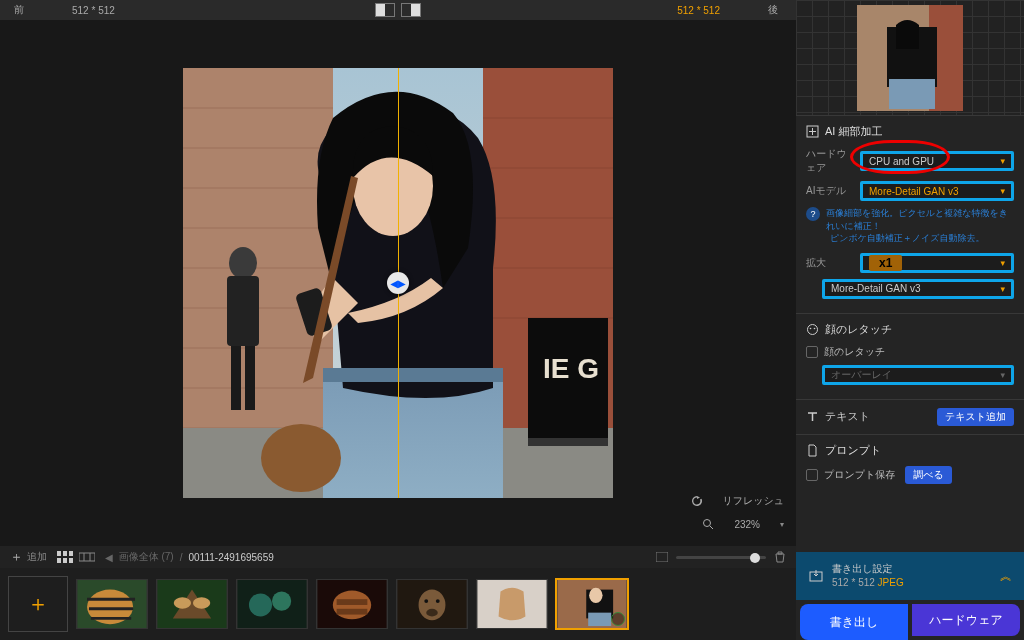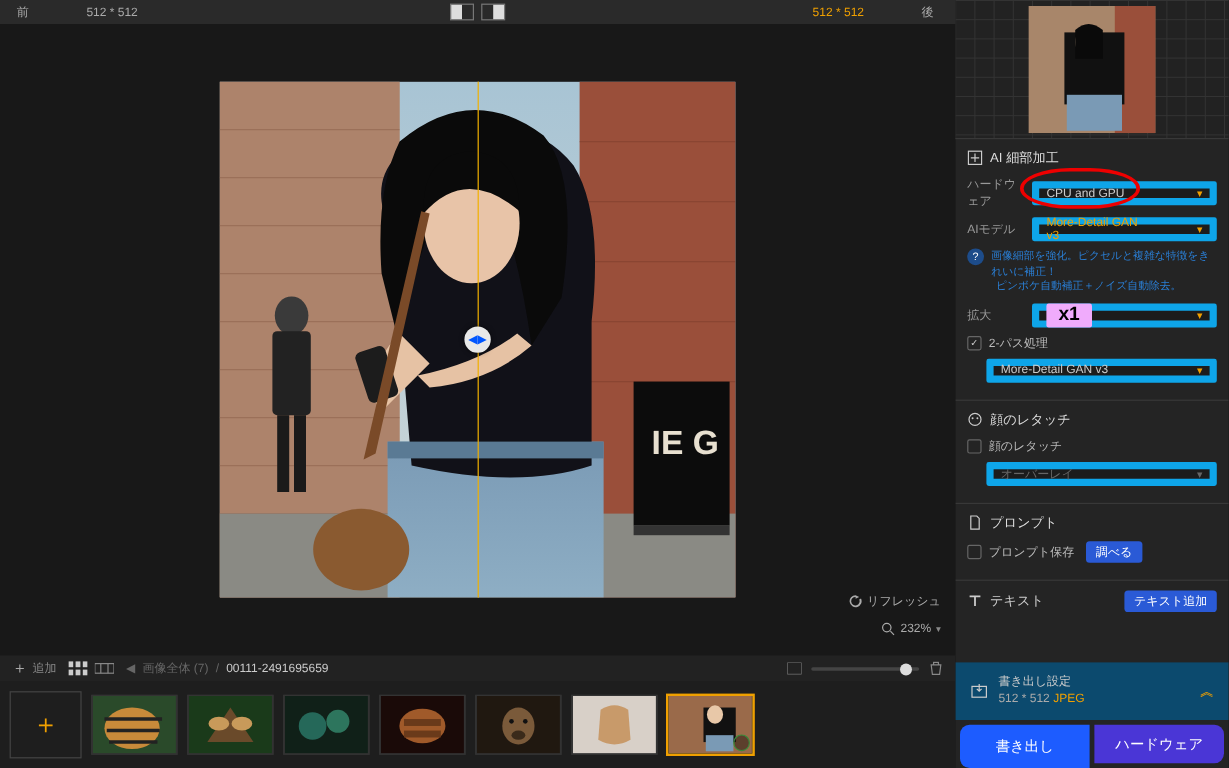--- a/index.html
+++ b/index.html
@@ -19,21 +19,21 @@
 .topbar .dim-right { position:absolute; right:76px; color:#f0a000; }
 .topbar .label-after { position:absolute; right:18px; color:#aaa; }
 
 .viewport { flex:1; position:relative; display:flex; align-items:center; justify-content:center; background:#181818; }
 .preview { position:relative; width:430px; height:430px; }
 .preview-img { width:100%; height:100%; display:block; }
 .split-line { position:absolute; top:0; bottom:0; left:50%; width:1px; background:#f0b000; }
 .split-handle { position:absolute; top:50%; left:50%; transform:translate(-50%,-50%); width:22px; height:22px; border-radius:50%; background:#e8e8e8; display:flex; align-items:center; justify-content:center; box-shadow:0 0 4px rgba(0,0,0,.6); font-size:10px; color:#0056ff; }
 
 .viewport-controls { position:absolute; right:12px; bottom:10px; display:flex; flex-direction:column; gap:4px; align-items:flex-end; font-size:10px; color:#aaa; }
-.viewport-controls .row { display:flex; align-items:center; gap:4px; }
+.viewport-controls .row { display:flex; align-items:center; gap:20px; }
 
 
 .filmbar { height:22px; background:#222; display:flex; align-items:center; padding:0 10px; gap:10px; font-size:10px; color:#888; }
 .filmbar .btn-add { display:flex; align-items:center; gap:4px; }
 .filmbar .mode-icons { display:flex; gap:6px; }
 .filmbar .mode-icons svg { width:16px; height:12px; }
 .filmbar .nav { display:flex; align-items:center; gap:6px; color:#666; }
 .filmbar .spacer { flex:1; }
 .filmbar .zoom { display:flex; align-items:center; gap:8px; }
 .filmbar .slider-track { width:90px; height:3px; background:#444; position:relative; border-radius:2px; }
@@ -47,25 +47,25 @@
 
 
 .side { width:228px; background:#242424; display:flex; flex-direction:column; font-size:11px; overflow:hidden; }
 .side-preview { height:115px; background-image:linear-gradient(#333 1px,transparent 1px),linear-gradient(90deg,#333 1px,transparent 1px); background-size:16px 16px; background-color:#222; display:flex; align-items:center; justify-content:center; }
 .side-preview .mini { width:106px; height:106px; }
 
 .panel { padding:8px 10px; border-top:1px solid #383838; }
 .panel-title { display:flex; align-items:center; gap:6px; color:#ddd; font-size:11px; margin-bottom:8px; }
 .row { display:flex; align-items:center; gap:6px; margin-bottom:6px; }
 .label { width:48px; color:#999; font-size:10px; }
-.select { flex:1; height:20px; background:#1c1c1c; border:6px solid #0ea5e9; border-radius:2px; display:flex; align-items:center; justify-content:space-between; padding:0 6px; font-size:10px; color:#ccc; position:relative;gap:40px; }
+.select { flex:1; height:20px; background:#1c1c1c; border:3px solid #0ea5e9; border-radius:2px; display:flex; align-items:center; justify-content:space-between; padding:0 6px; font-size:10px; color:#ccc; position:relative;gap:40px; }
 .select.yellow { color:#f0a000; }
 .select .chev { color:#f0a000; font-size:9px; }
 .select.disabled { color:#666; }
-.badge-yellow { background:#f0abfc; color:#000; padding:1px 10px; border-radius:2px; font-size:16px;font-weight:bold; }
+.badge-yellow { background:#a16207; color:#000; padding:1px 10px; border-radius:2px; font-size:12px;font-weight:bold; }
 .desc { color:#2a7fd6; font-size:9px; line-height:1.4; margin-left:20px;font-family:Liberation Serif, serif; }
 .q-icon { width:14px; height:14px; border-radius:50%; background:#1d4c8a; color:#fff; font-size:9px; display:inline-flex; align-items:center; justify-content:center; }
 .chk { width:12px; height:12px; border:1px solid #666; border-radius:2px; display:inline-flex; align-items:center; justify-content:center; font-size:8px; color:#ccc; }
 .chk.on::before { content:"✓"; }
 
 .circle-callout { position:absolute; border:3px solid #e00; border-radius:50%/60%; pointer-events:none; }
 
 .pill-btn { background:#2a5ad6; color:#fff; font-size:10px; padding:2px 8px; border-radius:3px; }
 
 .export-bar { margin-top:auto; }
@@ -332,24 +332,20 @@
         <div class="desc" style="margin-left:4px">ピンボケ自動補正＋ノイズ自動除去。</div>
       </div>
     </div>
     <div class="row" style="margin-top:8px">
       <span class="label">拡大</span>
       <div class="select">
         <span class="badge-yellow">x1</span>
           <span class="chev">▾</span>
       </div>
     </div>
-    <div class="row" style="margin-top:6px">
-      <span class="chk on"></span>
-      <span style="font-size:10px;color:#bbb">2-パス処理</span>
-    </div>
     <div class="row">
       <div class="select" style="margin-left:16px">
         <span>More-Detail GAN v3</span>
           <span class="chev">▾</span>
       </div>
     </div>
   </div>
 
   <div class="panel">
     <div class="panel-title">
@@ -362,49 +358,49 @@
     </div>
     <div class="row">
       <span class="chk"></span>
       <span style="font-size:10px;color:#bbb">顔のレタッチ</span>
     </div>
     <div class="row">
       <div class="select disabled" style="margin-left:16px">
         <span>オーバーレイ</span>
           <span class="chev" style="color:#666">▾</span>
       </div>
-    </div>
-  </div>
-
-  <div class="panel">
-    <div class="panel-title">
-      <svg width="13" height="13" viewBox="0 0 13 13">
-          <path d="M3 1h5l2 2v9H3z" fill="none" stroke="#ccc"></path>
-        </svg>
-      <span>プロンプト</span>
-    </div>
-    <div class="row">
-      <span class="chk"></span>
-      <span style="font-size:10px;color:#bbb">プロンプト保存</span>
-      <span class="pill-btn" style="margin-left:4px">調べる</span>
     </div>
   </div>
 
   <div class="panel">
     <div class="row" style="justify-content:space-between;margin:0">
       <div style="display:flex;align-items:center;gap:6px">
         <svg width="13" height="13" viewBox="0 0 13 13">
             <path d="M2 3h9M6.5 3v8" stroke="#ccc" stroke-width="1.5"></path>
           </svg>
         <span>テキスト</span>
       </div>
       <span class="pill-btn">テキスト追加</span>
     </div>
   </div>
 
+  <div class="panel">
+    <div class="panel-title">
+      <svg width="13" height="13" viewBox="0 0 13 13">
+          <path d="M3 1h5l2 2v9H3z" fill="none" stroke="#ccc"></path>
+        </svg>
+      <span>プロンプト</span>
+    </div>
+    <div class="row">
+      <span class="chk"></span>
+      <span style="font-size:10px;color:#bbb">プロンプト保存</span>
+      <span class="pill-btn" style="margin-left:4px">調べる</span>
+    </div>
+  </div>
+
   <div class="export-bar">
     <div class="export-info">
       <svg width="16" height="16" viewBox="0 0 16 16">
           <rect x="2" y="4" width="12" height="9" fill="none" stroke="#ccc"></rect>
           <path d="M8 2v6m-2-2 2 2 2-2" stroke="#ccc" fill="none"></path>
         </svg>
       <div class="txt">
         <div>書き出し設定</div>
         <div><span class="dim">512 * 512</span> <span class="fmt">JPEG</span></div>
       </div>

